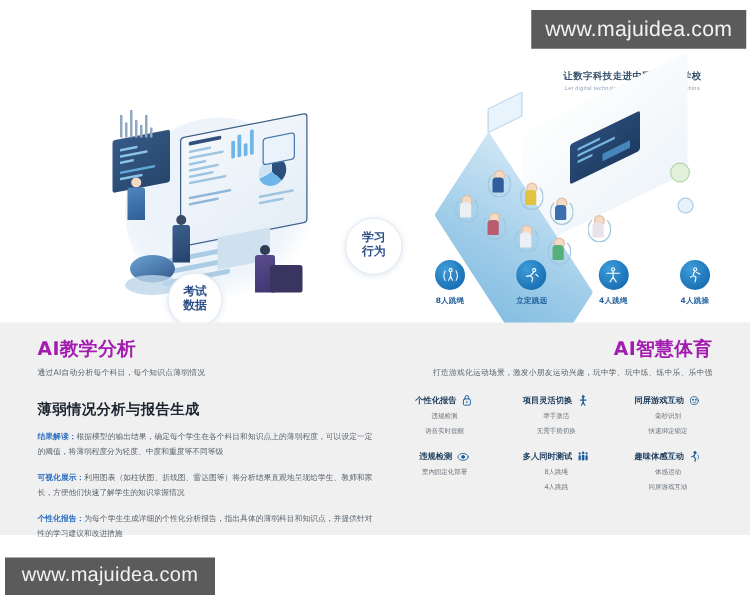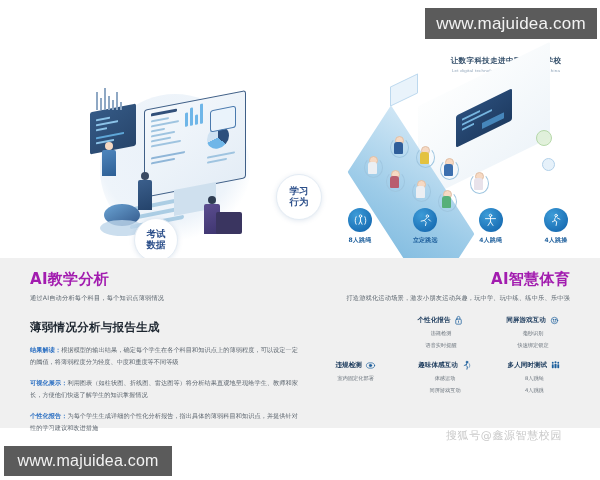--- a/index.html
+++ b/index.html
@@ -433,20 +433,35 @@
                     <rect x="6" y="9" width="12" height="11" rx="2"></rect>
                       <path d="M9 9V6a3 3 0 0 1 6 0v3"></path>
                       <path d="M12 13v3"></path>
                   </svg>
                 </span>
               </div>
               <div class="fsub">违规检测</div>
               <div class="fsub">语音实时提醒</div>
             </div>
 
+            <div class="fcell">
+              <div class="fhead">
+                <span>项目灵活切换</span>
+                <span class="fico">
+                  <svg width="11" height="11" viewBox="0 0 24 24" fill="#1b5e9c" stroke="#1b5e9c" stroke-width="1.2" stroke-linecap="round">
+                    <circle cx="12" cy="5" r="2"></circle>
+                      <path d="M12 8v7" stroke-width="2.4" fill="none"></path>
+                      <path d="M7 11h10" stroke-width="2" fill="none"></path>
+                      <path d="M12 15l-3 5M12 15l3 5" stroke-width="2" fill="none"></path>
+                  </svg>
+                </span>
+              </div>
+              <div class="fsub">举手激活</div>
+              <div class="fsub">无需手势切换</div>
+            </div>
 
             <div class="fcell">
               <div class="fhead">
                 <span>同屏游戏互动</span>
                 <span class="fico">
                   <svg width="11" height="11" viewBox="0 0 24 24" fill="none" stroke="#1b5e9c" stroke-width="1.5" stroke-linecap="round">
                     <circle cx="12" cy="12" r="7"></circle>
                       <circle cx="9.5" cy="10.5" r=".9" fill="#1b5e9c"></circle>
                       <circle cx="14.5" cy="10.5" r=".9" fill="#1b5e9c"></circle>
                       <path d="M9.5 14.5c1.5 1.2 3.5 1.2 5 0"></path>
@@ -464,60 +479,59 @@
                 <span>违规检测</span>
                 <span class="fico">
                   <svg width="11" height="11" viewBox="0 0 24 24" fill="none" stroke="#1b5e9c" stroke-width="1.5" stroke-linecap="round">
                     <ellipse cx="12" cy="12" rx="9" ry="6"></ellipse>
                       <circle cx="12" cy="12" r="2.6" fill="#1b5e9c"></circle>
                   </svg>
                 </span>
               </div>
               <div class="fsub">室内固定化部署</div>
               <div class="fsub"></div>
-            </div>
-
-            <div class="fcell">
-              <div class="fhead">
-                <span>趣味体感互动</span>
-                <span class="fico">
-                  <svg width="11" height="11" viewBox="0 0 24 24" fill="none" stroke="#1b5e9c" stroke-width="1.5" stroke-linecap="round">
-                    <circle cx="13" cy="4.5" r="2" fill="#1b5e9c"></circle>
-                      <path d="M13 7l-2 5 3 3-1 5" stroke-width="2"></path>
-                      <path d="M11 10L7 12" stroke-width="1.8"></path>
-                      <path d="M18 8c1.6 2.2 1.6 5.8 0 8" stroke-width="1.3"></path>
-                  </svg>
-                </span>
-              </div>
-              <div class="fsub">体感运动</div>
-              <div class="fsub">同屏游戏互动</div>
             </div>
 
             <div class="fcell">
               <div class="fhead">
                 <span>多人同时测试</span>
                 <span class="fico">
                   <svg width="11" height="11" viewBox="0 0 24 24" fill="#1b5e9c">
                     <circle cx="6" cy="6" r="2"></circle>
                       <rect x="4" y="9" width="4" height="9" rx="1.5"></rect>
                     <circle cx="12" cy="5" r="2.2"></circle>
                       <rect x="9.8" y="8.2" width="4.4" height="10" rx="1.6"></rect>
                     <circle cx="18" cy="6" r="2"></circle>
                       <rect x="16" y="9" width="4" height="9" rx="1.5"></rect>
                   </svg>
                 </span>
               </div>
               <div class="fsub">8人跳绳</div>
               <div class="fsub">4人跳跳</div>
             </div>
+
+            <div class="fcell">
+              <div class="fhead">
+                <span>趣味体感互动</span>
+                <span class="fico">
+                  <svg width="11" height="11" viewBox="0 0 24 24" fill="none" stroke="#1b5e9c" stroke-width="1.5" stroke-linecap="round">
+                    <circle cx="13" cy="4.5" r="2" fill="#1b5e9c"></circle>
+                      <path d="M13 7l-2 5 3 3-1 5" stroke-width="2"></path>
+                      <path d="M11 10L7 12" stroke-width="1.8"></path>
+                      <path d="M18 8c1.6 2.2 1.6 5.8 0 8" stroke-width="1.3"></path>
+                  </svg>
+                </span>
+              </div>
+              <div class="fsub">体感运动</div>
+              <div class="fsub">同屏游戏互动</div>
+            </div>
           </div>
 
         </div>
       </div>
 
     </div>
   </div>
 
   <div class="wm wm-top">www.majuidea.com</div>
   <div class="wm wm-bottom">www.majuidea.com</div>
-  <div class="wm-sohu">搜狐号@鑫源智慧校园</div>
 
 </div>
 
 </body></html>

